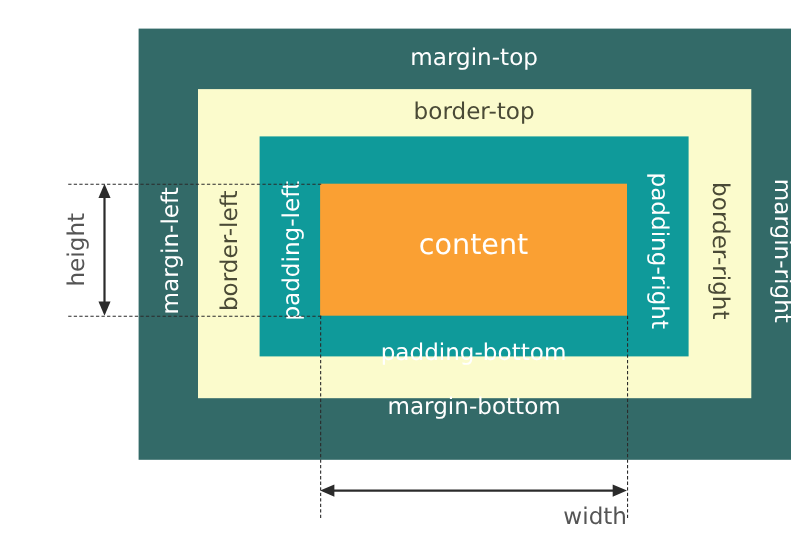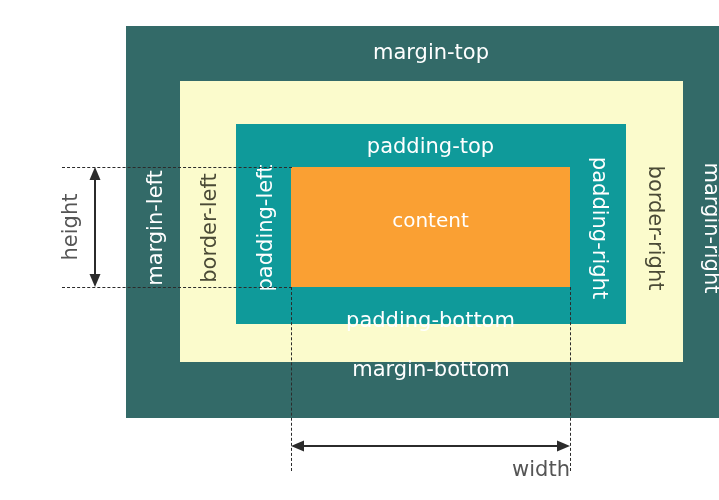--- a/index.html
+++ b/index.html
@@ -66,21 +66,21 @@
   #lbl-padding-bottom{ left: 243px; top: 310px; width: 279px; }
   #lbl-border-bottom { left: 188px; top: 333px; width: 390px; }
   #lbl-margin-bottom { left: 188px; top: 359px; width: 390px; }
 
   #lbl-content {
     position: absolute;
     left: 243px; top: 210px;
     width: 279px;
     text-align: center;
     color: #ffffff;
-    font-size: 20px;
+    font-size: 26px;
     line-height: 1;
   }
 
   
   .vlabel {
     position: absolute;
     white-space: nowrap;
     font-size: 21px;
     line-height: 1;
     transform-origin: 50% 50%;
@@ -164,22 +164,22 @@
 
 <div id="stage">
 
   <div id="margin-box" class="box"></div>
   <div id="border-box" class="box"></div>
   <div id="padding-box" class="box"></div>
   <div id="content-box" class="box"></div>
 
   <div id="lbl-margin-top" class="hlabel light">margin-top</div>
 
-
-  <div id="lbl-padding-top" class="hlabel light">padding-top</div>
+  <div id="lbl-border-top" class="hlabel dark">border-top</div>
+
 
   <div id="lbl-content">content</div>
 
   <div id="lbl-padding-bottom" class="hlabel light">padding-bottom</div>
 
 
   <div id="lbl-margin-bottom" class="hlabel light">margin-bottom</div>
 
   <div id="lbl-margin-left" class="vlabel light up">margin-left</div>
 

